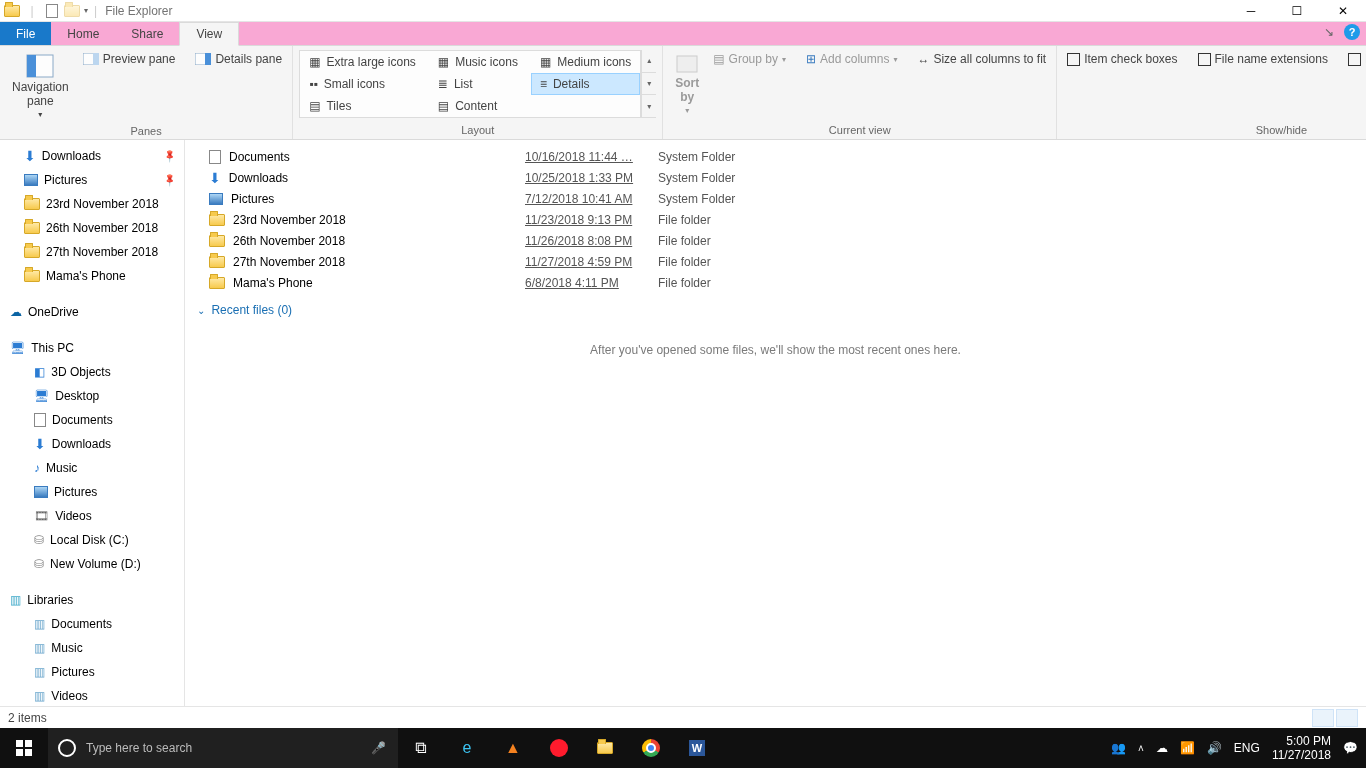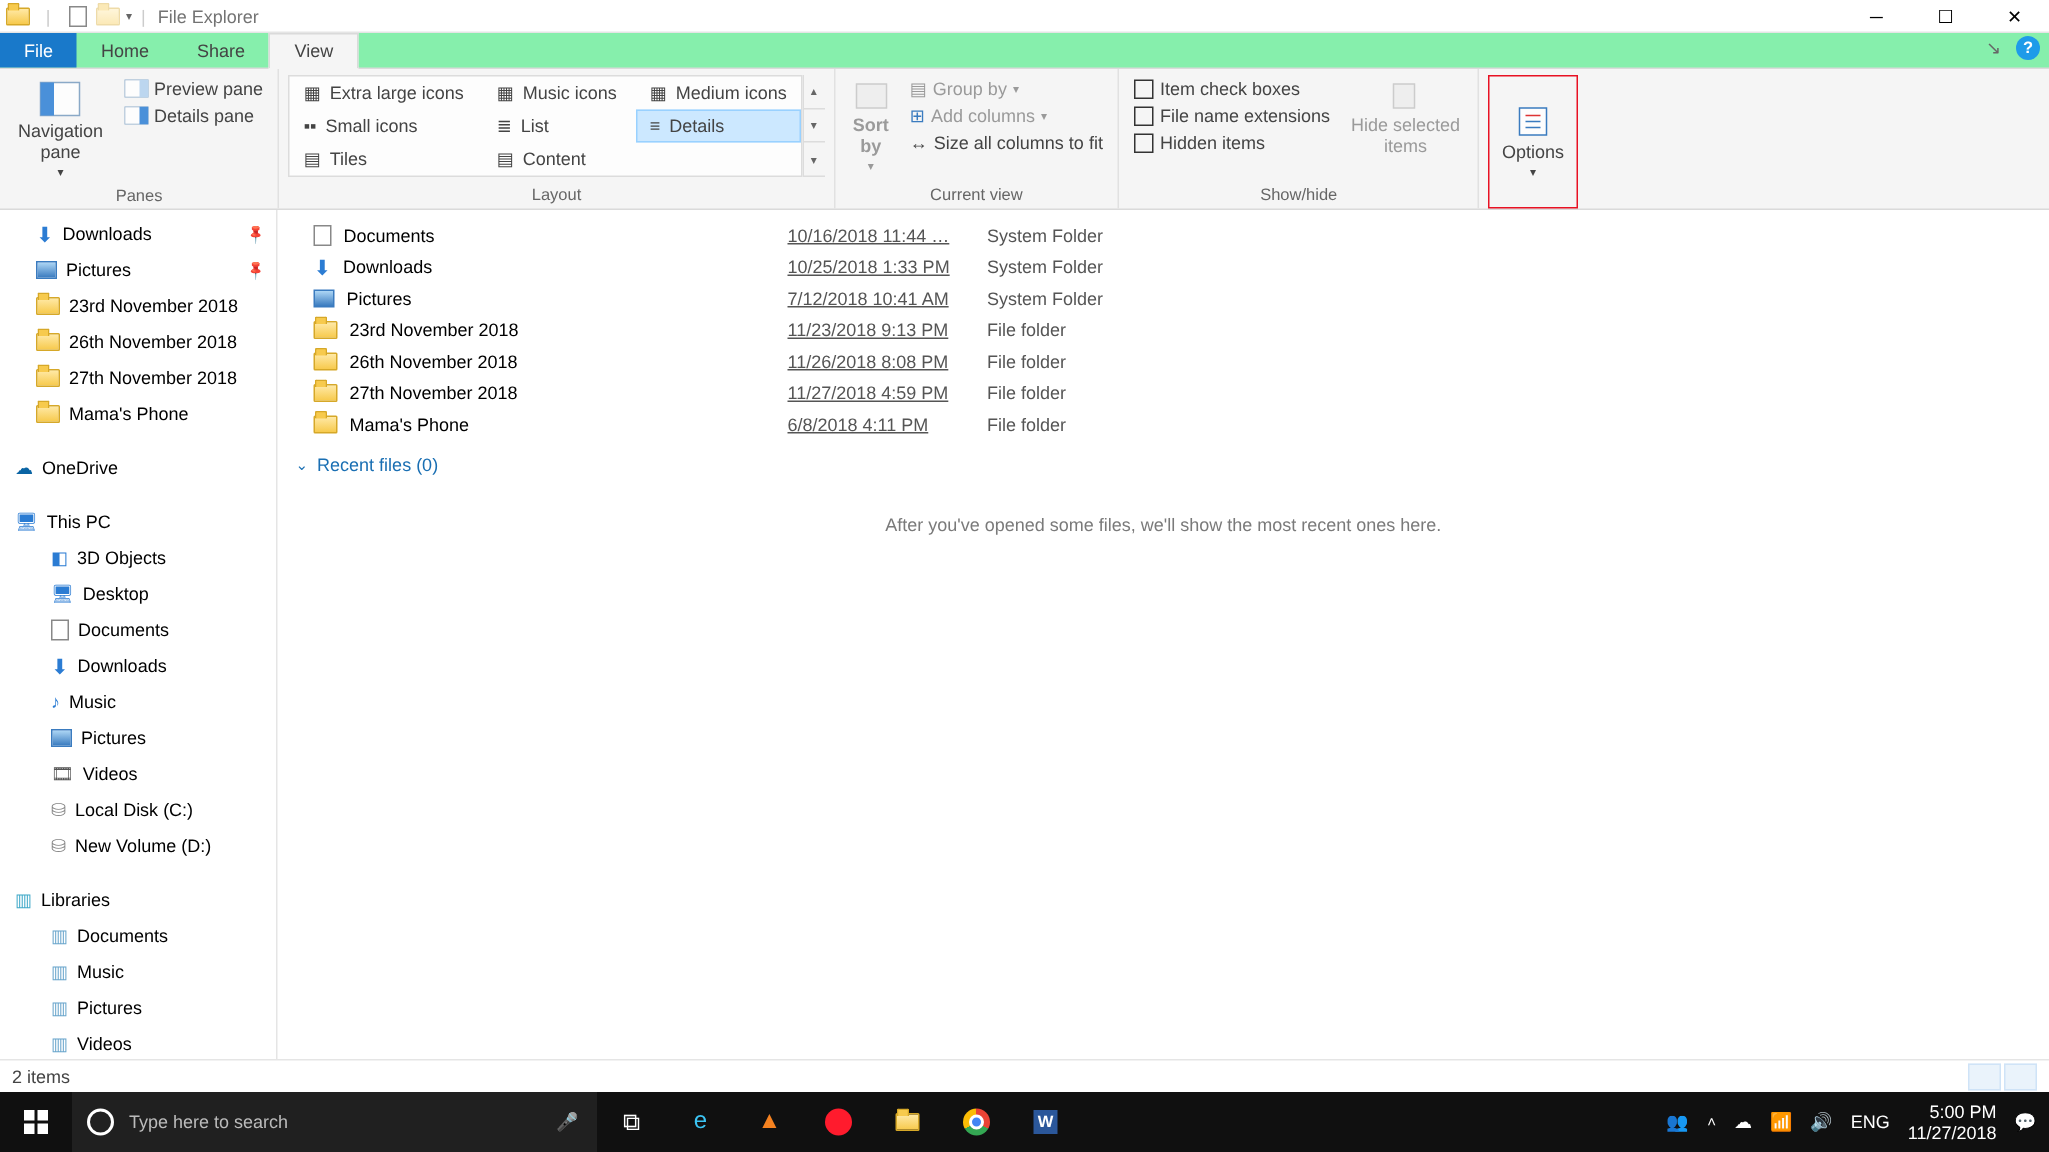--- a/index.html
+++ b/index.html
@@ -7,37 +7,37 @@
 
 
 .titlebar { height: 22px; display: flex; align-items: center; background: #fff; border-bottom: 1px solid #e5e5e5; }
 .titlebar .qat { display: flex; align-items: center; gap: 4px; padding-left: 4px; }
 .titlebar .title { margin-left: 6px; color: #737373; }
 .titlebar .win-controls { margin-left: auto; display: flex; }
 .titlebar .win-controls div { width: 46px; height: 22px; display: flex; align-items: center; justify-content: center; font-family: Arial; font-size: 12px; }
 .ico16 { width: 16px; height: 16px; display: inline-flex; align-items: center; justify-content: center; }
 
 
-.tabsrow { height: 24px; display: flex; align-items: stretch; background: #86efac; border-bottom: 1px solid #dadada; position: relative; }
+.tabsrow { height: 24px; display: flex; align-items: stretch; background: #f9a8d4; border-bottom: 1px solid #dadada; position: relative; }
 .tab { padding: 0 16px; display: flex; align-items: center; color: #444; cursor: default; }
 .tab.file { background: #1979ca; color: #fff; }
 .tab.active { background: #f5f5f5; border: 1px solid #dadada; border-bottom: 1px solid #f5f5f5; margin-bottom: -1px; }
 .tabsrow .right-icons { position: absolute; right: 6px; top: 2px; display: flex; gap: 10px; align-items: center; }
 .help-circle { width: 16px; height: 16px; border-radius: 50%; background: #1e9be9; color: #fff; display: flex; align-items: center; justify-content: center; font-weight: bold; font-size: 11px; }
 
 
 .ribbon { height: 94px; background: #f5f5f5; border-bottom: 1px solid #dadada; display: flex; }
 .group { border-right: 1px solid #e1e1e1; display: flex; flex-direction: column; padding: 4px 6px 0 6px; }
 .group-body { flex: 1; display: flex; align-items: flex-start; gap: 4px; }
 .group-label { text-align: center; color: #666; font-size: 11px; padding: 2px 0 3px 0; }
 .big-btn { display: flex; flex-direction: column; align-items: center; justify-content: center; padding: 4px 6px; gap: 2px; text-align: center; color: #444; }
 .big-btn.disabled { color: #9a9a9a; }
 .small-row { display: flex; align-items: center; gap: 4px; padding: 2px 4px; color: #444; white-space: nowrap; }
 .small-row.disabled { color: #9a9a9a; }
-.stack { display: flex; flex-direction: column; gap: 0px; }
+.stack { display: flex; flex-direction: row; gap: 12px; }
 .layout-grid { display: grid; grid-template-columns: repeat(3, auto); grid-auto-rows: 22px; gap: 0 4px; border: 1px solid #dcdcdc; background: #fdfdfd; position: relative; }
 .layout-item { display: flex; align-items: center; gap: 6px; padding: 0 8px; color: #444; white-space: nowrap; border: 1px solid transparent; }
 .layout-item.selected { background: #cce8ff; border: 1px solid #99d1ff; }
 .layout-scroll { width: 15px; border-left: 1px solid #dcdcdc; display: flex; flex-direction: column; }
 .layout-scroll div { flex: 1; display: flex; align-items: center; justify-content: center; font-size: 8px; color: #666; border-bottom: 1px solid #dcdcdc; }
 .chk { width: 13px; height: 13px; border: 1px solid #333; display: inline-block; }
 .opts-outline { border: 1px solid #e81123; padding: 2px; }
 
 
 .workspace { position: absolute; top: 140px; bottom: 40px; left: 0; right: 0; display: flex; }

